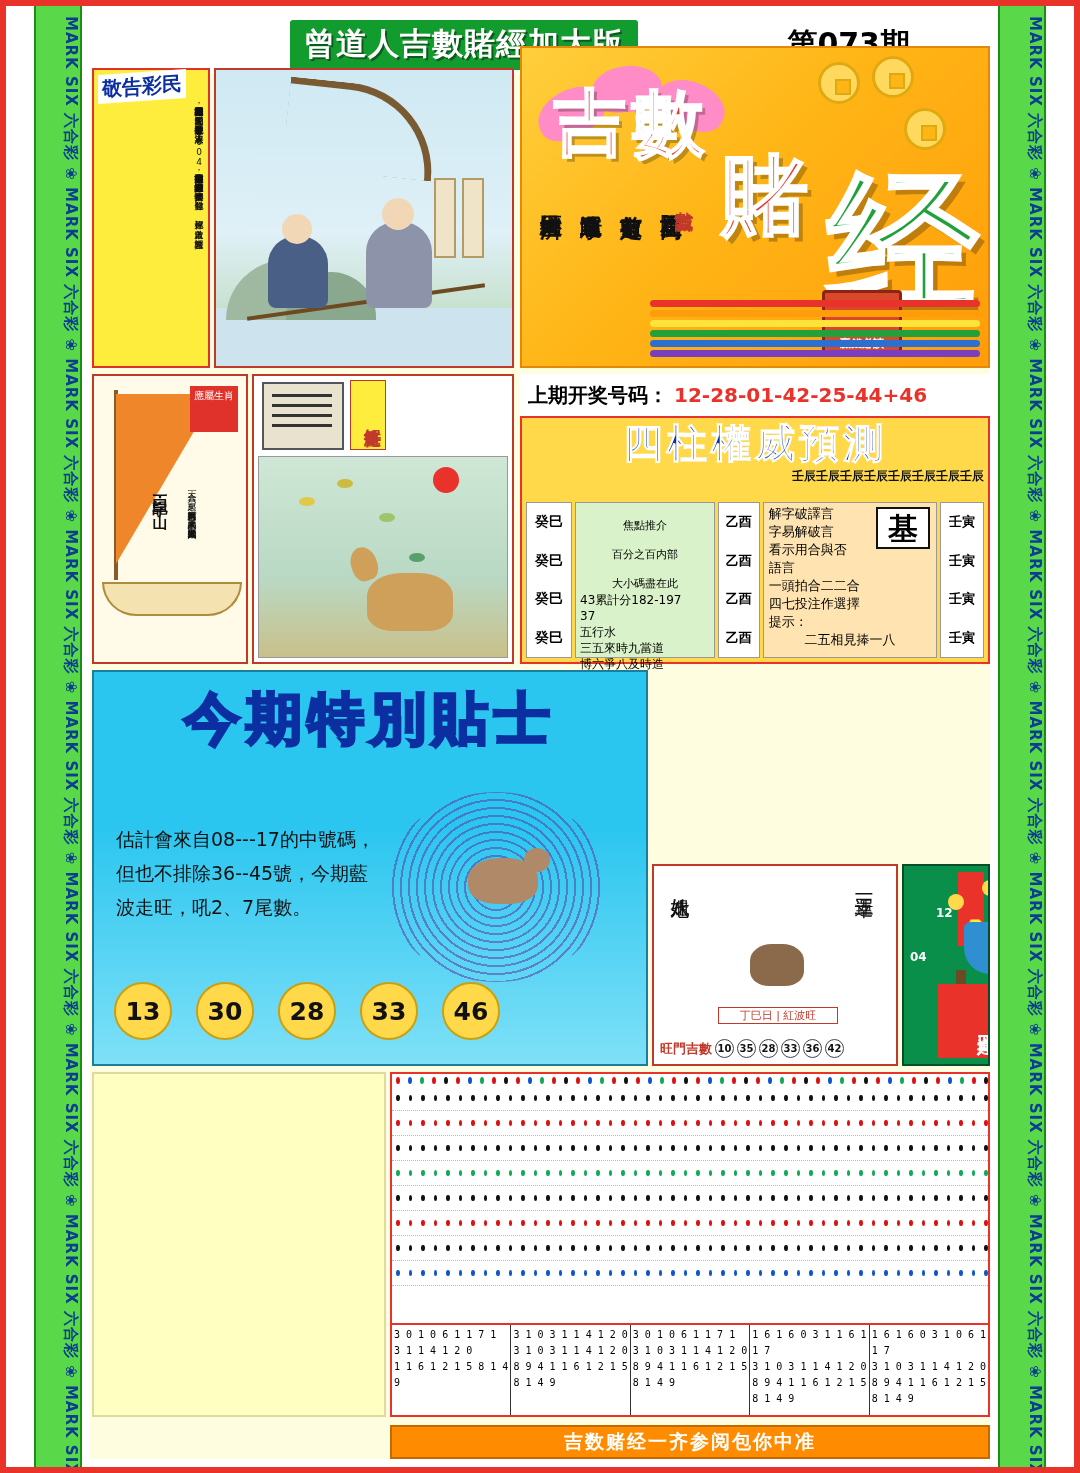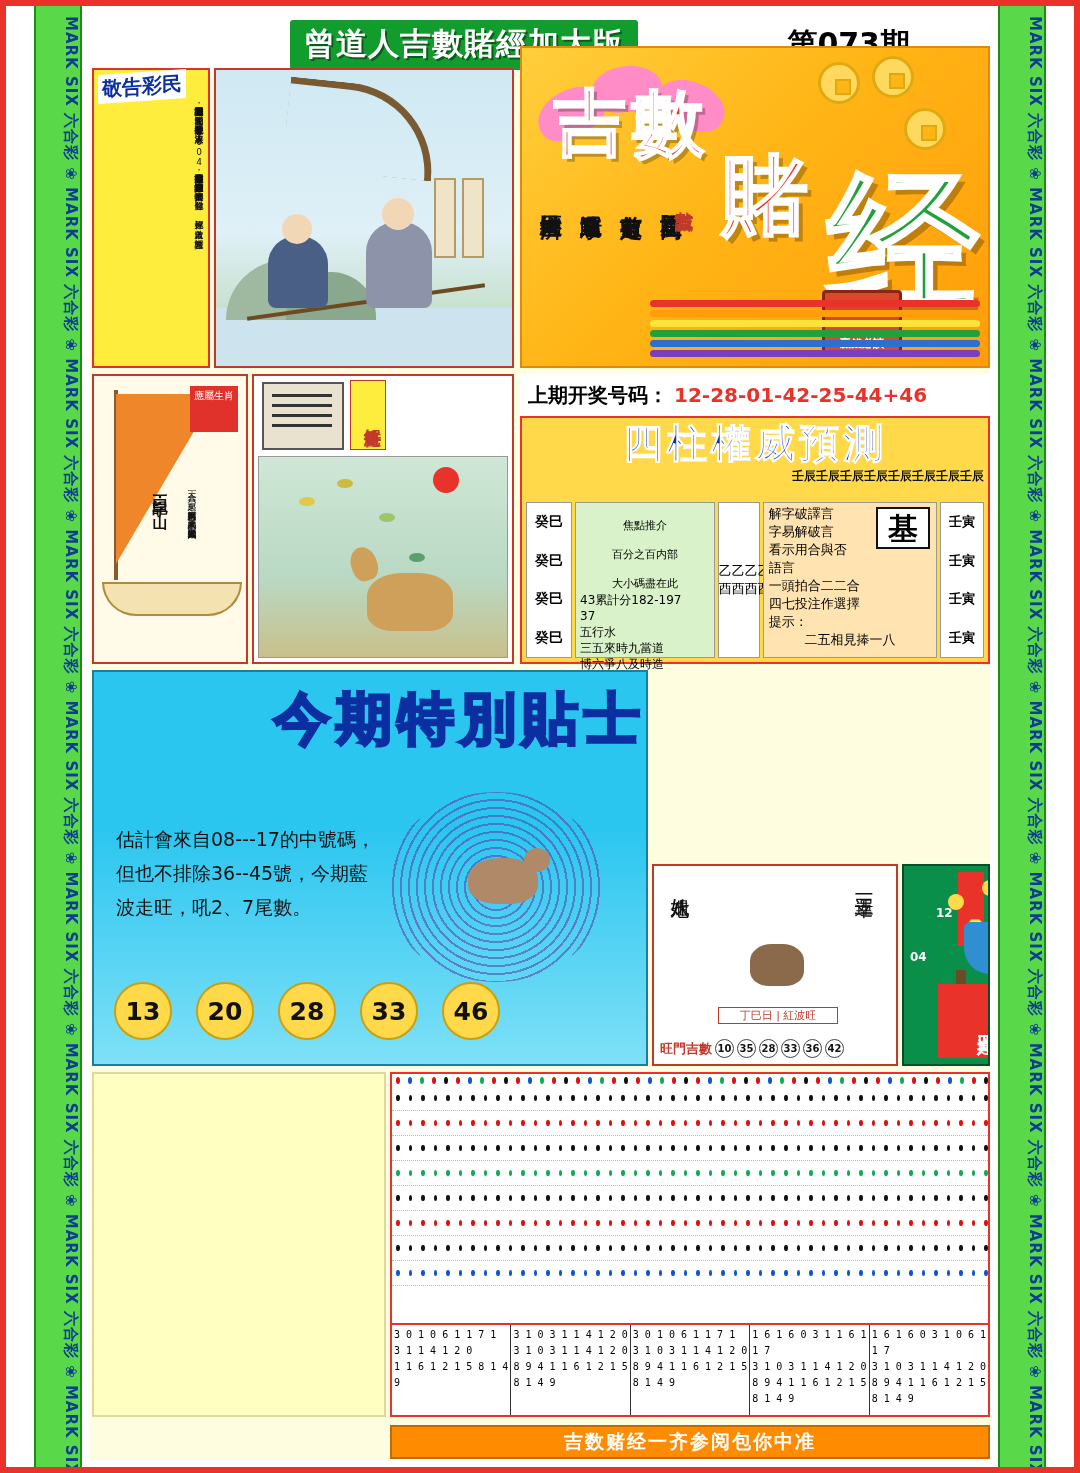--- a/index.html
+++ b/index.html
@@ -256,22 +256,22 @@
     display:flex; flex-direction:column; align-items:center; justify-content:space-around;
     font-size:14px; font-weight:bold;
   }
   .sz-col2 {
     flex:1; background:#d9f2c9; border:1px solid #999;
     font-size:12px; padding:2px 4px; line-height:16px;
   }
   .sz-col2 .ctr { text-align:center; font-size:11px;margin-top:13px; }
   .sz-col3 {
     width:42px; background:#fff; border:1px solid #999;
-    display:flex; flex-direction:row; align-items:center; justify-content:space-around;
-    font-size:13px; font-weight:normal;
+    display:flex; flex-direction:column; align-items:center; justify-content:space-around;
+    font-size:13px; font-weight:bold;
   }
   .sz-col4 {
     flex:1.25; background:#ffe3b0; border:1px solid #999;
     font-size:13px; padding:2px 5px; line-height:18px; position:relative;
   }
   .sz-ji {
     position:absolute; right:6px; top:4px; width:54px; height:42px;
     background:#fff; border:2px solid #111; text-align:center;
     font-size:30px; font-weight:bold; line-height:40px;
   }
@@ -281,21 +281,21 @@
     font-size:13px; font-weight:bold;
   }
 
   
   .tips {
     position:absolute; left:2px; top:654px; width:556px; height:396px;
     background:linear-gradient(#2bc6f0 0%, #2bc6f0 40%, #7fe0f7 100%);
     border:2px solid #1a7f9c;
   }
   .tips-title {
-    text-align:right; padding-top:10px;
+    text-align:center; padding-top:10px;
     font-size:56px; font-weight:bold; color:#ffed3e;
     -webkit-text-stroke:3px #0b2fa0;
     letter-spacing:6px;
   }
   .tips-text {
     position:absolute; left:22px; top:150px; width:270px;
     font-size:19px; line-height:34px; color:#111;
   }
   .tips-spiral {
     position:absolute; right:40px; top:120px; width:220px; height:190px;
@@ -559,21 +559,21 @@
       </div>
     </div>
 
     <div class="tips">
       <div class="tips-title">今期特別貼士</div>
       <div class="tips-text">估計會來自08---17的中號碼，但也不排除36--45號，今期藍波走旺，吼2、7尾數。</div>
       <div class="tips-spiral"></div>
       <div class="tips-rabbit"></div>
       <div class="balls">
         <div class="ball">13</div>
-        <div class="ball">20</div>
+        <div class="ball">30</div>
         <div class="ball">28</div>
         <div class="ball">33</div>
         <div class="ball">46</div>
       </div>
     </div>
 
     <div class="luckybox">
       <div class="lb-left">七八姐妹</div>
       <div class="lb-right">幸運一三</div>
       <div class="lb-monkey"></div>

